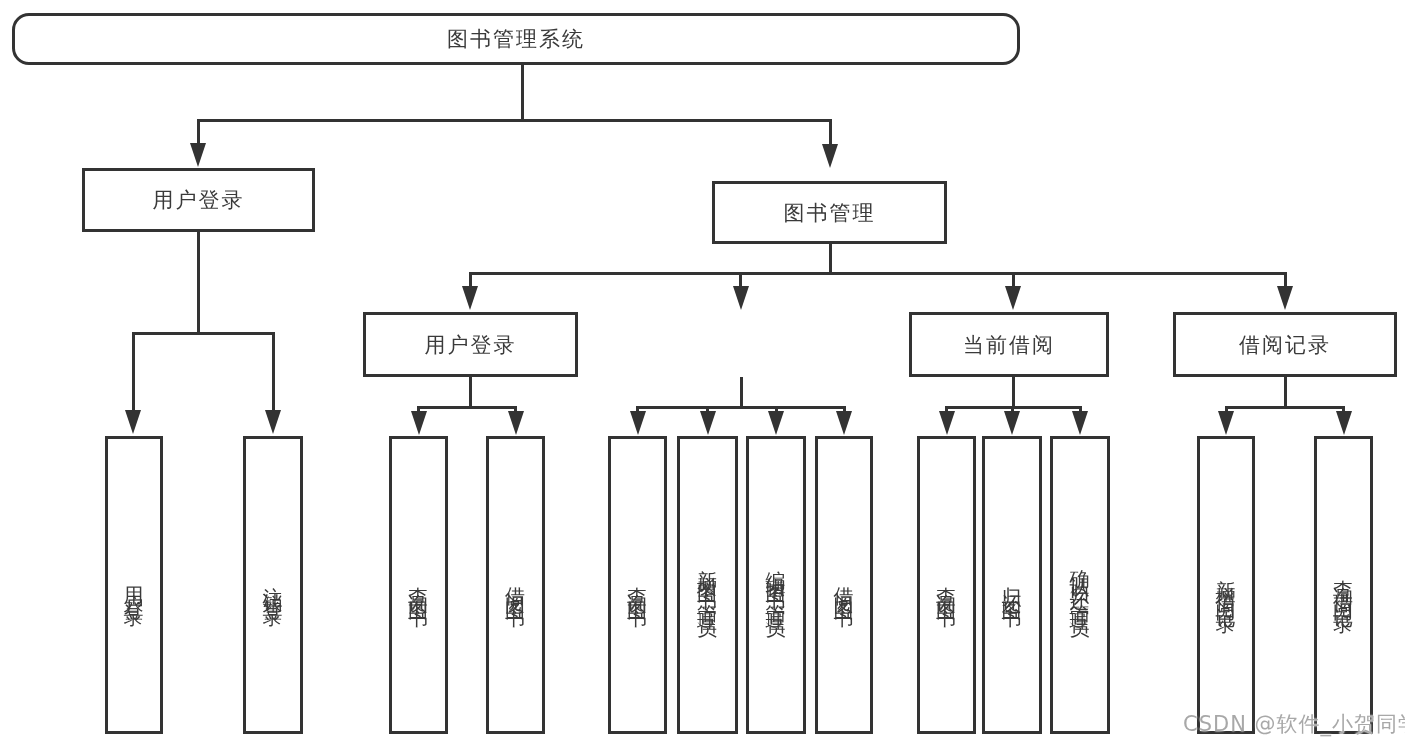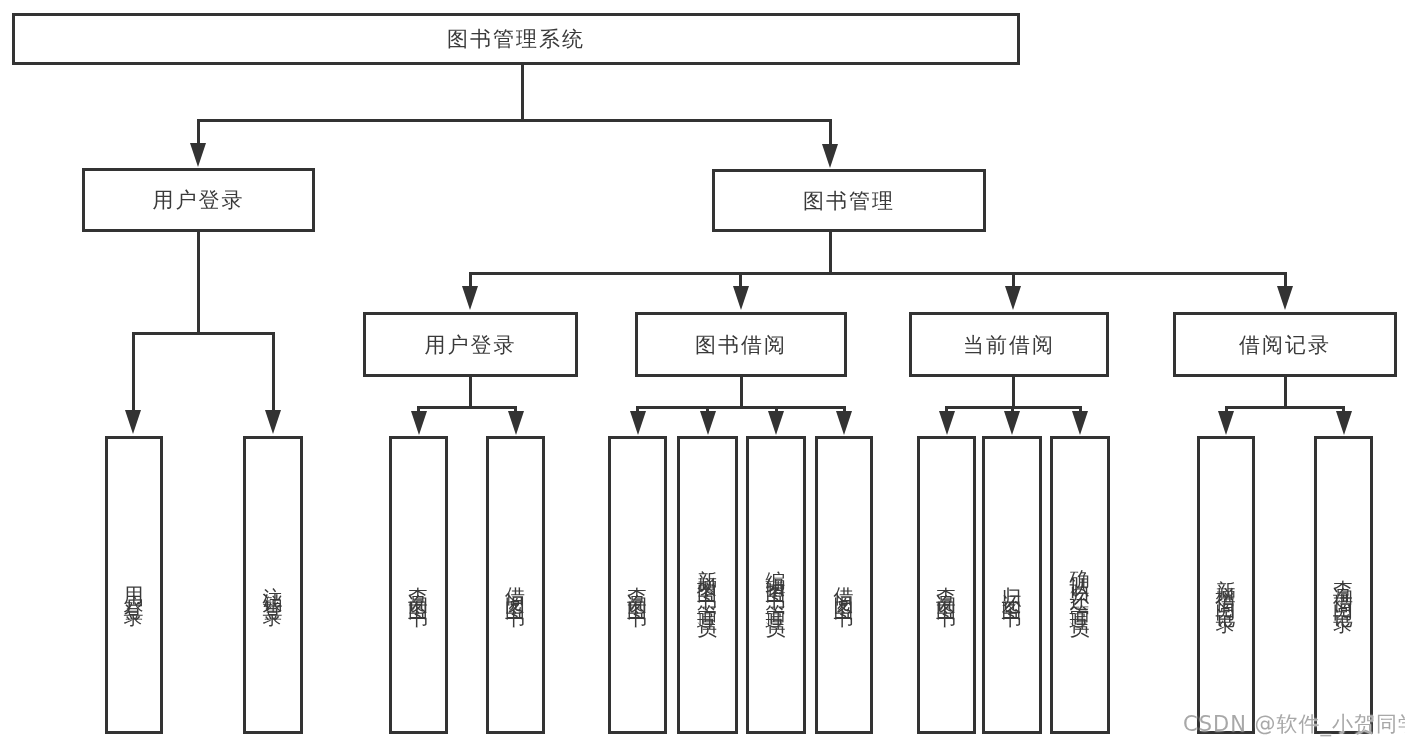--- a/index.html
+++ b/index.html
@@ -46,27 +46,26 @@
     color: var(--wm, #a8a8a8);
     text-shadow: 0 0 2px #ffffff, 0 0 2px #ffffff;
     z-index: 5;
   }
 </style>
 </head>
 <body>
 
 <div class="canvas" id="canvas">
 
-  <div class="node h-node" style="left:12px; top:13px; width:1008px; height:52px;">图书管理系统</div>
+  <div class="node h-node" style="left:12px; top:13px; width:1008px; height:52px;border-radius:17px;">图书管理系统</div>
 
   <div class="node h-node" style="left:82px; top:168px; width:233px; height:64px;">用户登录</div>
-  <div class="node h-node" style="left:712px; top:169px; width:274px; height:63px;">图书管理</div>
+  <div class="node h-node" style="left:712px; top:181px; width:235px; height:63px;">图书管理</div>
 
   <div class="node h-node" style="left:363px; top:312px; width:215px; height:65px;">用户登录</div>
-  <div class="node h-node" style="left:635px; top:312px; width:212px; height:65px;">图书借阅</div>
   <div class="node h-node" style="left:909px; top:312px; width:200px; height:65px;">当前借阅</div>
   <div class="node h-node" style="left:1173px; top:312px; width:224px; height:65px;">借阅记录</div>
 
   <div class="node v-node" style="left:105px; top:436px; width:58px; height:298px;">用户登录</div>
   <div class="node v-node" style="left:243px; top:436px; width:60px; height:298px;">注销登录</div>
 
   <div class="node v-node" style="left:389px; top:436px; width:59px; height:298px;">查询图书</div>
   <div class="node v-node" style="left:486px; top:436px; width:59px; height:298px;">借阅图书</div>
 
   <div class="node v-node" style="left:608px; top:436px; width:59px; height:298px;">查询图书</div>

